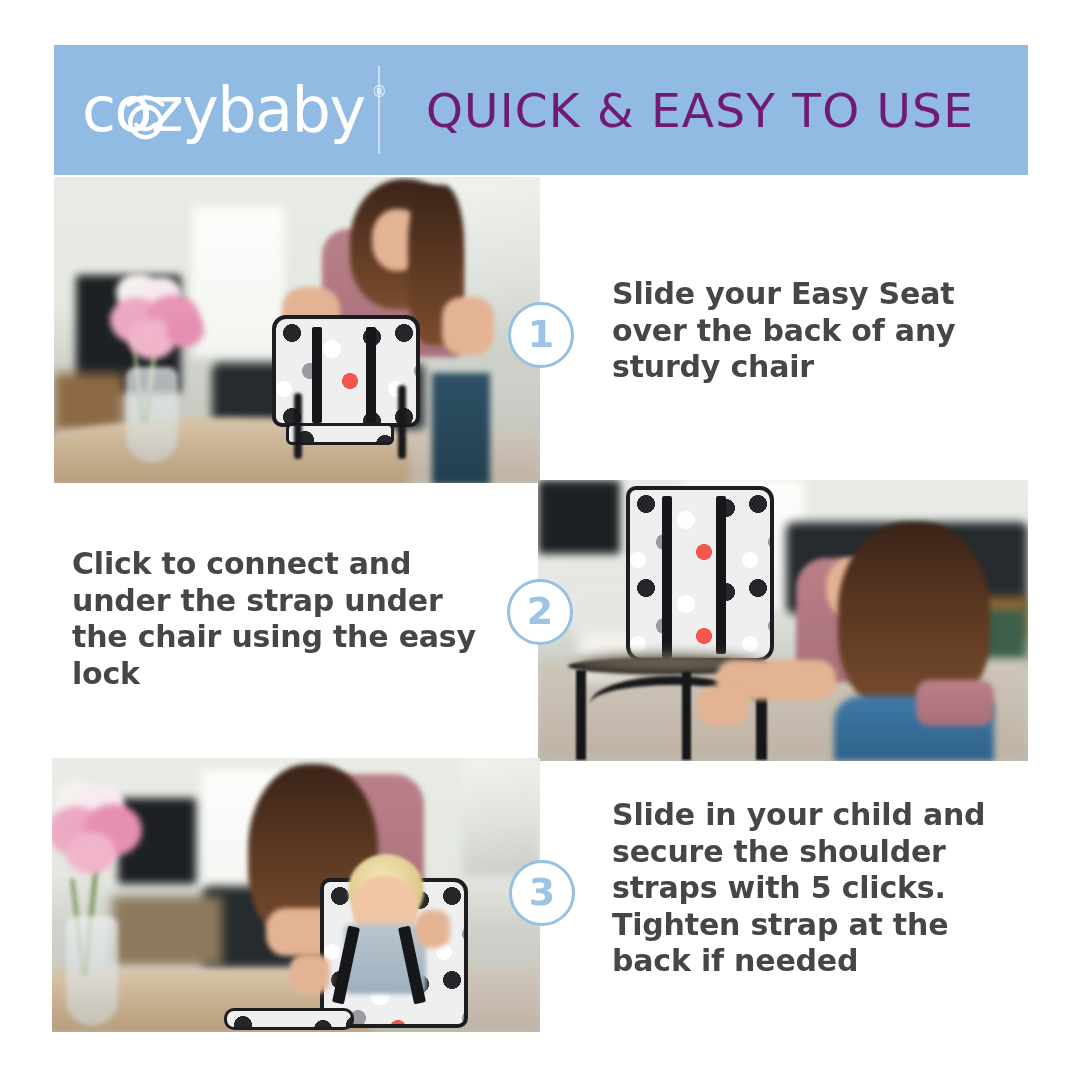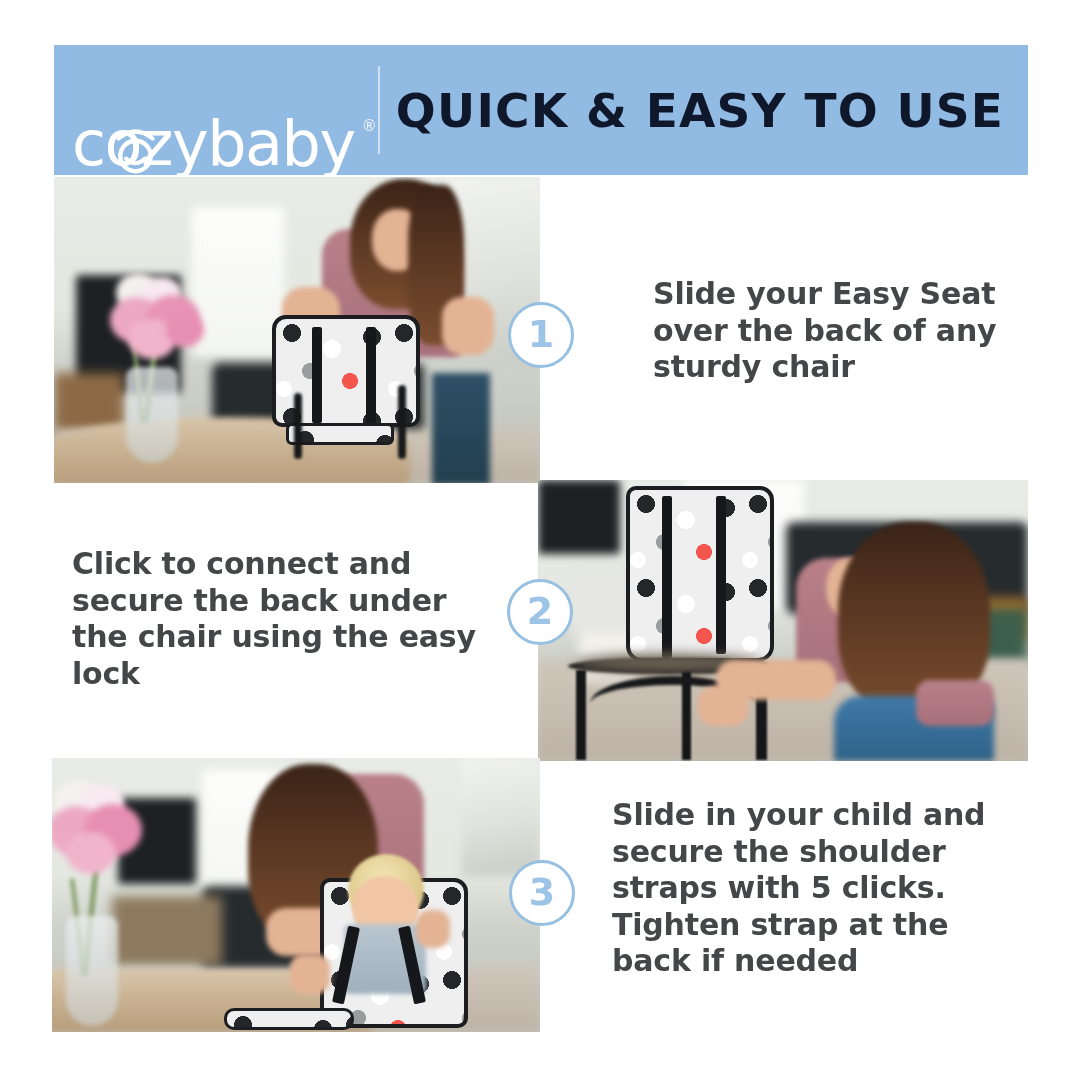--- a/index.html
+++ b/index.html
@@ -21,23 +21,23 @@
     left: 54px; top: 45px;
     width: 974px; height: 130px;
     background: #92bbe3;
     display: flex;
     align-items: center;
   }
   .logo-zone {
     width: 324px;
     height: 100%;
     display: flex;
-    align-items: flex-end;
+    align-items: center;
     justify-content: flex-start;
-    padding-left: 18px;
+    padding-left: 28px;
     position: relative;
   }
   .logo-wrap { position: relative; display: inline-block; }
   .logo-text {
     font-family: "DejaVu Sans", sans-serif;
     font-size: 62px;
     font-weight: 400;
     color: #ffffff;
     letter-spacing: -1.5px;
     line-height: 1;
@@ -69,22 +69,22 @@
     flex: 1 1 auto;
     display: flex;
     align-items: center;
     justify-content: center;
     padding-left: 8px;
     padding-right: 16px;
   }
   .header-title {
     font-family: "DejaVu Sans", sans-serif;
     font-size: 47px;
-    font-weight: 700;
-    color: #0f172a;
+    font-weight: 400;
+    color: #701a75;
     letter-spacing: 1.2px;
     white-space: nowrap;
   }
 
   
   .photo {
     position: absolute;
     overflow: hidden;
     background: #d8dcd6;
   }
@@ -251,21 +251,21 @@
   .step-text {
     position: absolute;
     font-family: "DejaVu Sans", sans-serif;
     font-size: 30px;
     font-weight: 700;
     color: #444648;
     line-height: 1.22;
     letter-spacing: -0.2px;
     z-index: 5;
   }
-  #text1 { left: 612px; top: 276px; width: 400px; margin-left: 41px; }
+  #text1 { left: 612px; top: 276px; width: 400px; }
   #text2 { left: 72px;  top: 546px; width: 412px; }
   #text3 { left: 612px; top: 797px; width: 410px; }
 </style>
 </head>
 <body>
 
 <div id="page">
 
   <div class="header-banner">
 
@@ -398,16 +398,16 @@
     <span>1</span>
   </div>
   <div class="step-circle" id="circle2">
     <span>2</span>
   </div>
   <div class="step-circle" id="circle3">
     <span>3</span>
   </div>
 
   <div class="step-text" id="text1">Slide your Easy Seat over the back of any sturdy chair</div>
-  <div class="step-text" id="text2">Click to connect and secure the back under the chair using the easy lock</div>
+  <div class="step-text" id="text2">Click to connect and under the strap under the chair using the easy lock</div>
   <div class="step-text" id="text3">Slide in your child and secure the shoulder straps with 5 clicks. Tighten strap at the back if needed</div>
 
 </div>
 
 </body></html>

